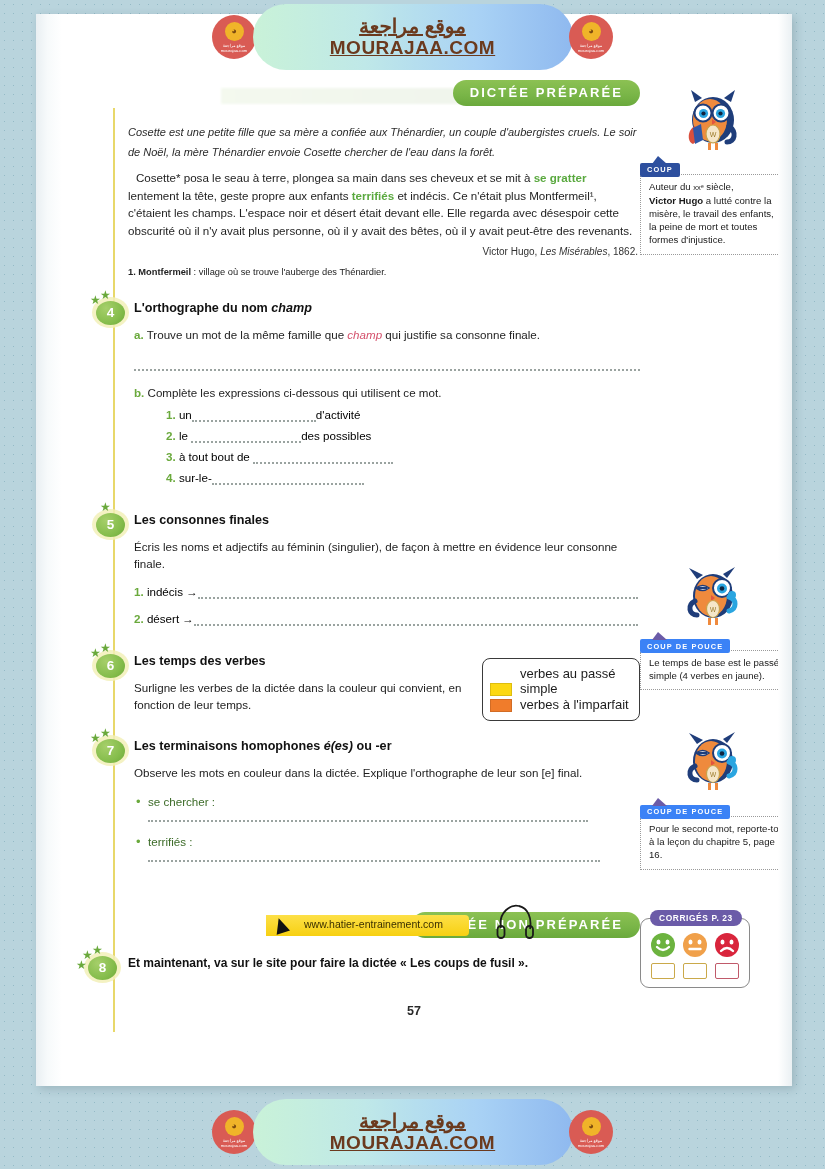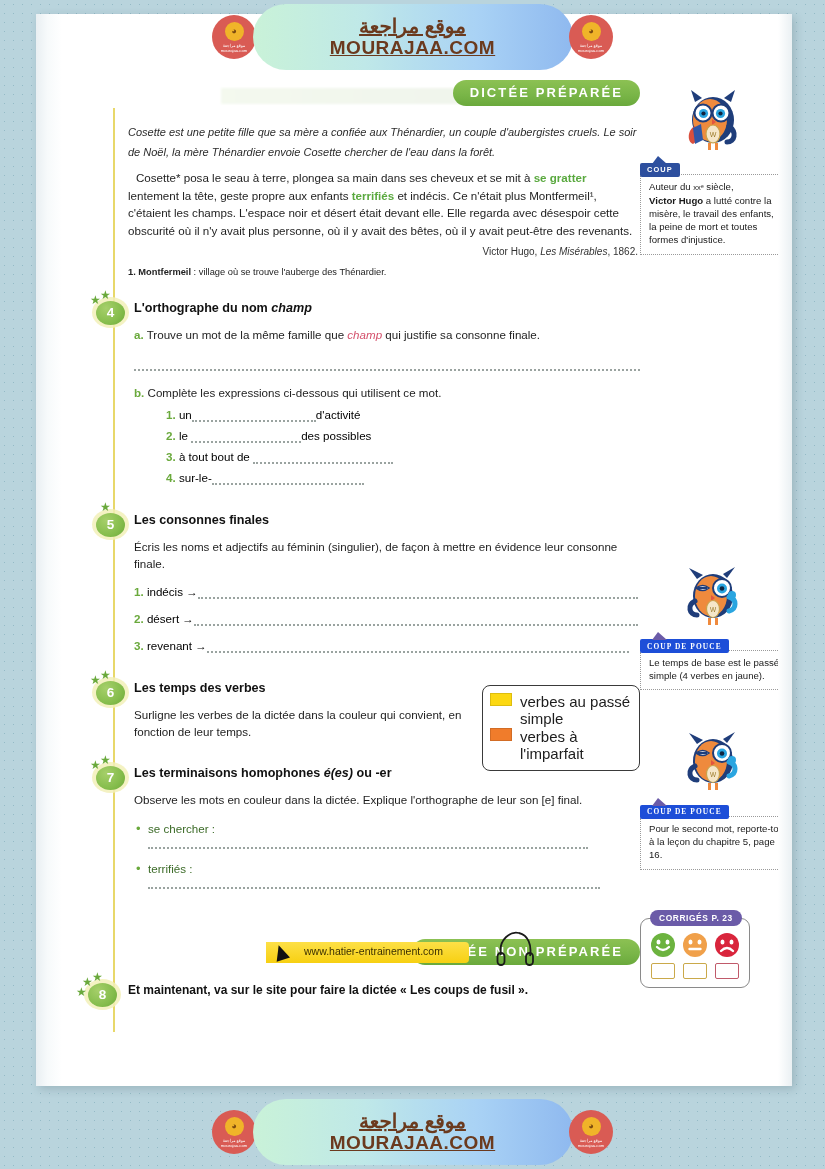--- a/index.html
+++ b/index.html
@@ -213,22 +213,22 @@
   .legend-box {
     position: absolute;
     left: 402px; top: 6px;
     width: 158px;
     border: 1.4px solid #3a3a3a;
     border-radius: 8px;
     background: #fff;
     padding: 5px 7px 6px 7px;
   }
   .legend-row {
-    display: flex; align-items: flex-start;
-    font-size: 15px; color: #1d1d1d;
+    display: flex; align-items: flex-end;
+    font-size: 13px; color: #1d1d1d;
     margin: 1.5px 0;
   }
   .swatch {
     width: 22px; height: 13px;
     margin-right: 8px;
     flex: 0 0 auto;
     border: 1px solid rgba(0,0,0,0.12);
   }
 
   
@@ -242,21 +242,21 @@
     color: #fff;
     font-size: 7.4px;
     font-weight: bold;
     letter-spacing: 1.1px;
     padding: 2.5px 7px;
     border-radius: 2px;
     position: relative;
     z-index: 3;
   }
   .tip-label.info { background: #2d4f9e; }
-  .tip-label.pouce { background: #1d4ed8; font-family: Liberation Serif, serif; }
+  .tip-label.pouce { background: #3b82f6; }
   .tip-label::after {
     content: "";
     position: absolute;
     left: 12px; top: -7px;
     border-left: 6px solid transparent;
     border-right: 9px solid transparent;
     border-bottom: 8px solid currentColor;
   }
   .tip-label.info::after { border-bottom-color: #2d4f9e; }
   .tip-label.pouce::after { border-bottom-color: #6b5ba8; }
@@ -453,21 +453,20 @@
         <div class="ex-title">Les consonnes finales</div>
       </div>
 
       <div class="ex-body">
         <div class="instr">Écris les noms et adjectifs au féminin (singulier), de façon à mettre en évidence leur consonne finale.</div>
 
         <div class="ansline"><span class="num-label">1.</span><span> indécis →</span><span class="dots" style="width:440px;"></span></div>
 
         <div class="ansline"><span class="num-label">2.</span><span> désert →</span><span class="dots" style="width:444px;"></span></div>
 
-        <div class="ansline"><span class="num-label">3.</span><span> revenant →</span><span class="dots" style="width:422px;"></span></div>
       </div>
     </div>
 
     <div class="ex" style="margin-top:26px;">
       <div class="ex-head">
         <div class="badge-wrap">
           <div class="badge-halo"></div>
           <span class="star s1">★</span>
           <span class="star s2">★</span>
           <div class="badge">6</div>
@@ -643,20 +642,21 @@
         <path d="M7 19 Q13 13, 19 19" fill="none" stroke="#fff" stroke-width="2.4" stroke-linecap="round"></path>
       </svg>
     </div>
     <div class="boxes">
       <span class="cbox c1"></span>
       <span class="cbox c2"></span>
       <span class="cbox c3"></span>
     </div>
   </div>
 
+  <div class="pageno">57</div>
 </div>
 
 <div class="wm top">
   <div class="wm-logo left">
     <span class="mark">◕</span>
     <span class="cap">موقع مراجعة
 mourajaa.com</span>
   </div>
   <div class="wm-pill">
     <span class="wm-ar">موقع مراجعة</span>

